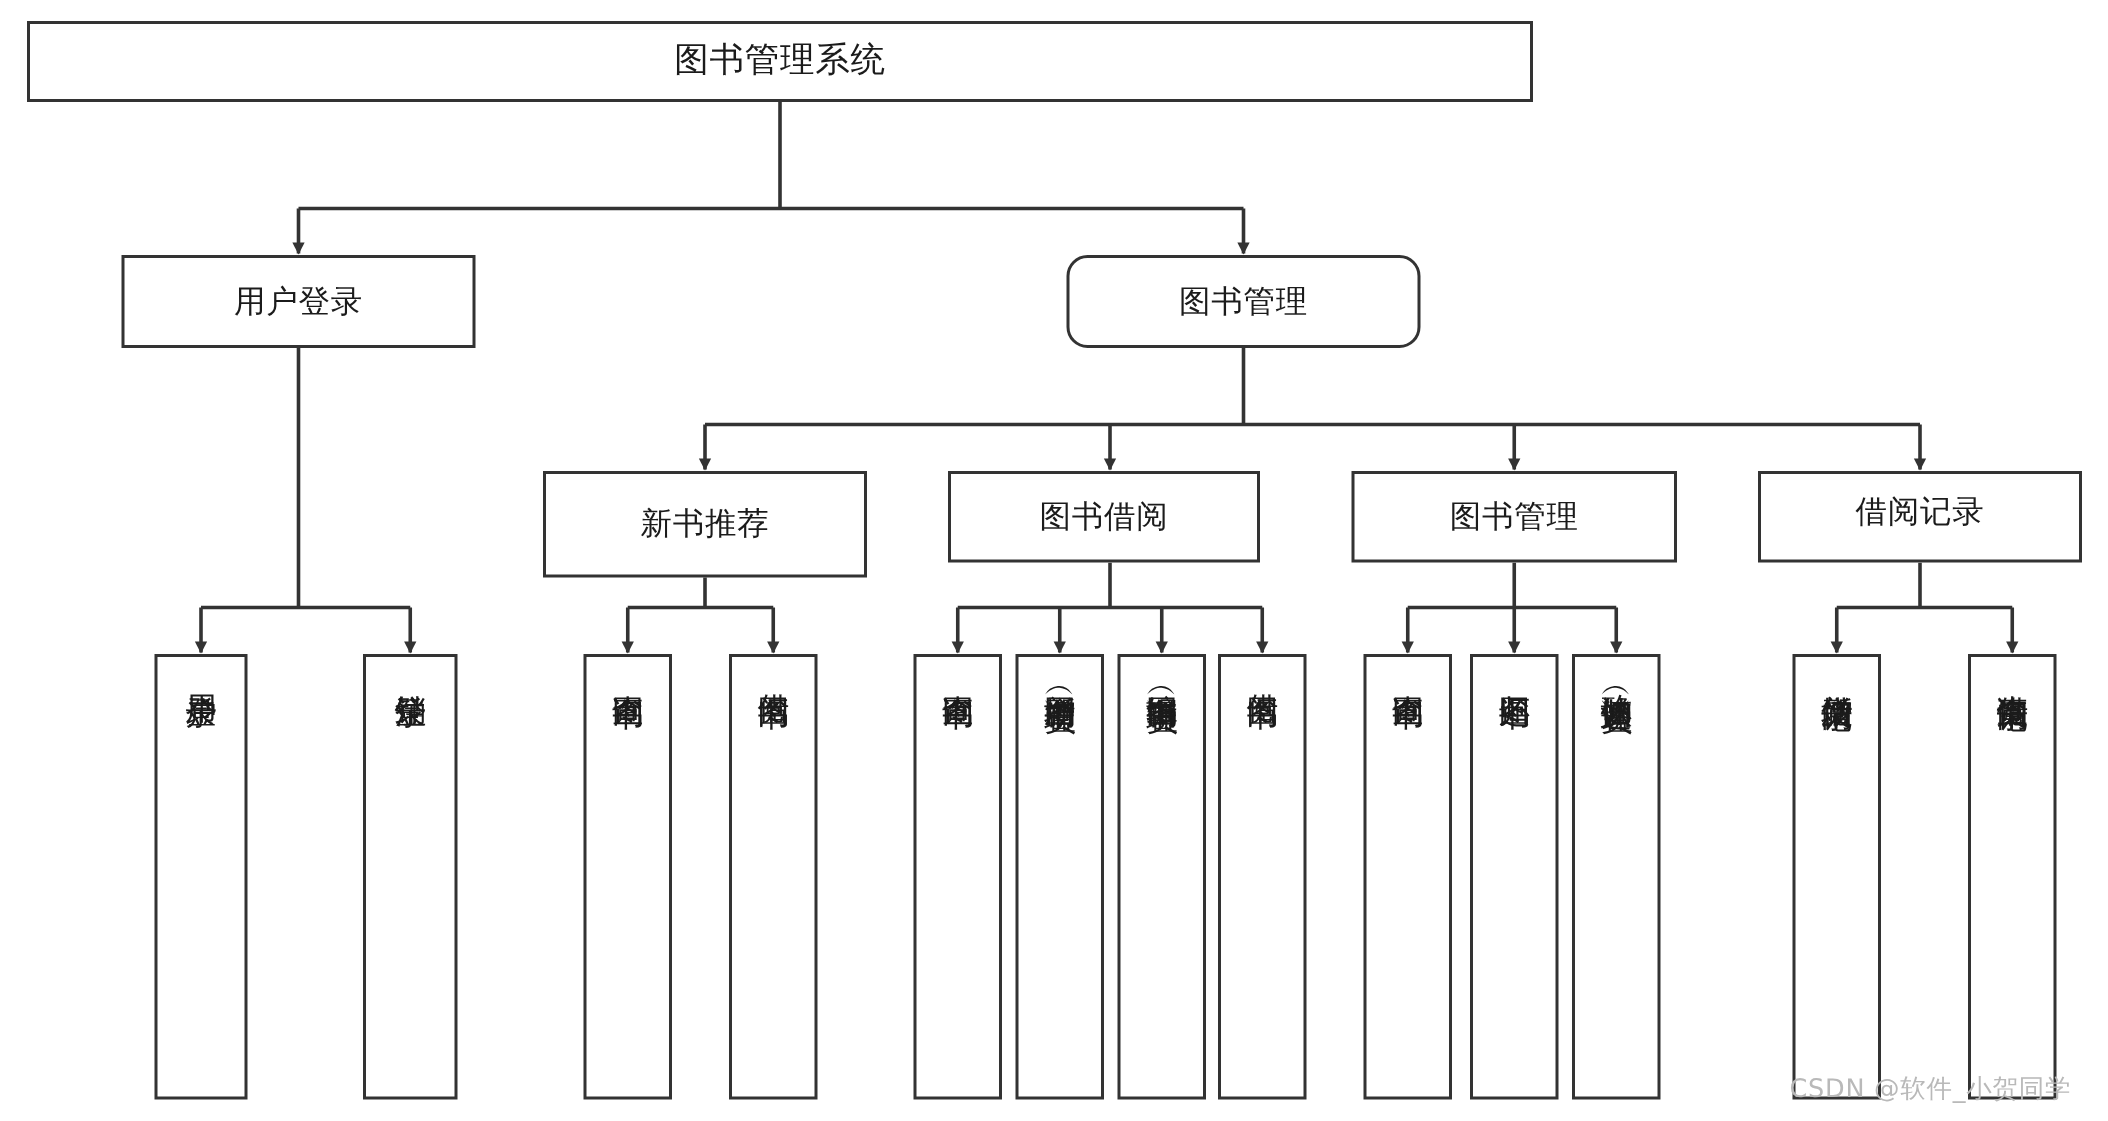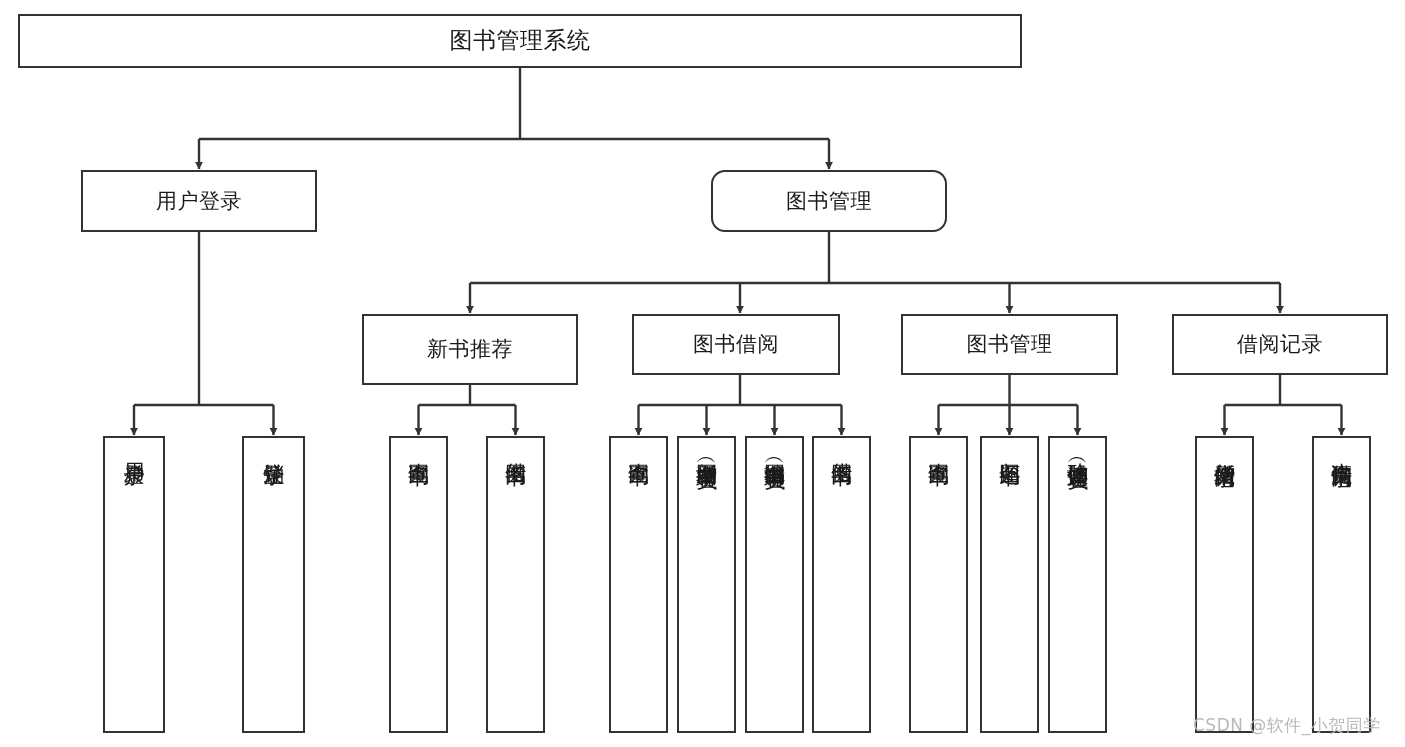--- a/index.html
+++ b/index.html
@@ -128,21 +128,21 @@
       </div>
       <div class="node horizontal" style="left: 362px; top: 314px; width: 216px; height: 71px;">
         <span class="label">新书推荐</span>
       </div>
       <div class="node horizontal" style="left: 632px; top: 314px; width: 208px; height: 61px;">
         <span class="label">图书借阅</span>
       </div>
       <div class="node horizontal" style="left: 901px; top: 314px; width: 217px; height: 61px;">
         <span class="label">图书管理</span>
       </div>
-      <div class="node horizontal" style="left: 1172px; top: 314px; width: 216px; height: 61px;">
+      <div class="node horizontal" style="left: 1172px; top: 314px; width: 216px; height: 61px; font-family: Liberation Mono, monospace;">
         <span class="label">借阅记录</span>
       </div>
       <div class="node vertical" style="left: 103px; top: 436px; width: 62px; height: 297px;">
         <span class="label">用户登录</span>
       </div>
       <div class="node vertical" style="left: 242px; top: 436px; width: 63px; height: 297px;">
         <span class="label">注销登录</span>
       </div>
       <div class="node vertical" style="left: 389px; top: 436px; width: 59px; height: 297px;">
         <span class="label">查询图书</span>

